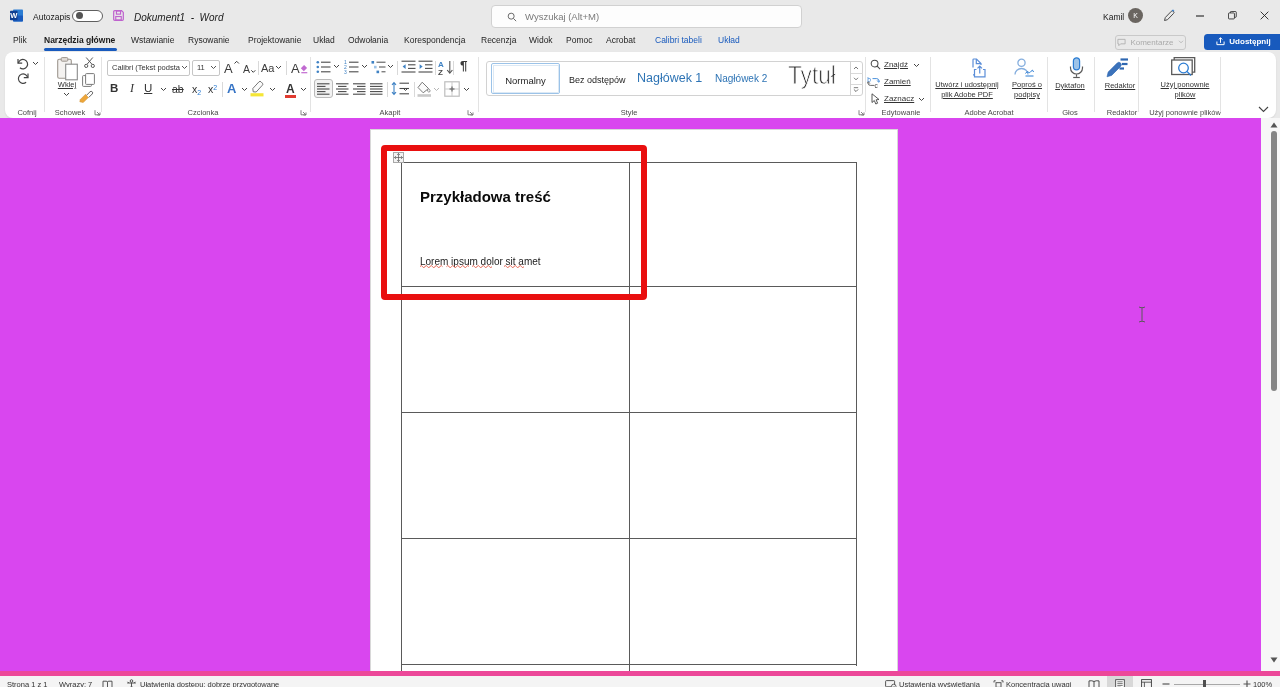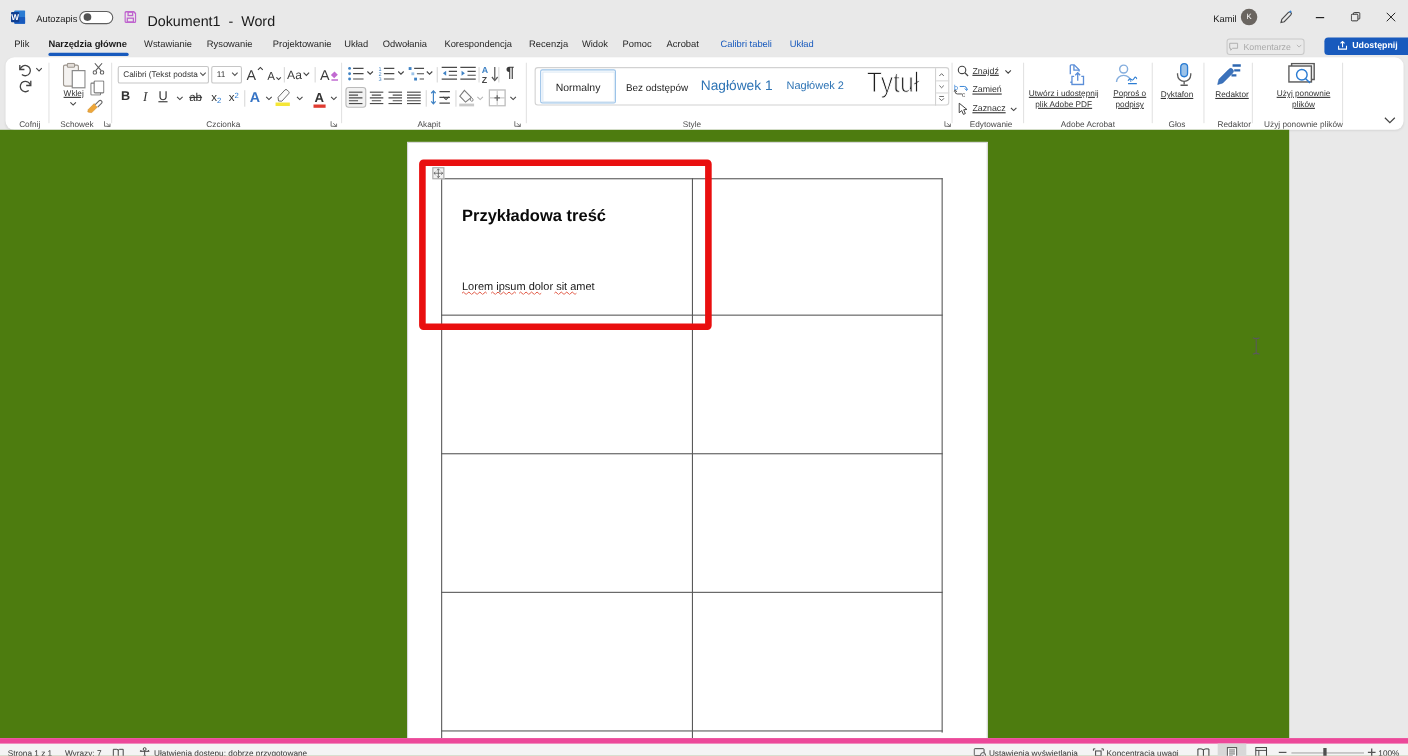--- a/index.html
+++ b/index.html
@@ -7,21 +7,21 @@
 body { background:#e9e9e9; position:relative; }
 .abs { position:absolute; }
 svg { display:block; }
 
 
 #titlebar { position:absolute; left:0; top:0; width:1280px; height:32px; background:#e9e9e9; }
 #titlebar .abs { position:absolute; }
 #autosave-lbl { font-size:8.5px; color:#1a1a1a; left:33px; top:11.5px; }
 #toggle { left:72px; top:9.5px; width:31px; height:12px; border:1px solid #5f5f5f; border-radius:7px; background:#fff; }
 #toggle .knob { position:absolute; left:2.5px; top:1.5px; width:7px; height:7px; border-radius:50%; background:#545454; }
-#doctitle { font-size:13px; color:#1a1a1a; left:134px; top:11.5px; }
+#doctitle { font-size:10px; color:#1a1a1a; left:134px; top:11.5px;font-style:italic; }
 #searchbox { left:491px; top:5px; width:311px; height:23px; background:#fdfdfd; border:1px solid #d1d1d1; border-radius:4px; font-size:9.5px; color:#7a7a7a; display:flex; align-items:center; }
 #kamil { font-size:8.5px; color:#1a1a1a; left:1103px; top:11.5px; }
 #avatar { left:1128px; top:8px; width:15px; height:15px; border-radius:50%; background:#6a6560; color:#fff; font-size:7px; text-align:center; line-height:15px; }
 
 
 #tabrow { position:absolute; left:0; top:32px; width:1280px; height:20px; background:#e9e9e9; }
 .tab { position:absolute; top:3px; font-size:8.5px; color:#262626; }
 .tab.active { font-weight:bold; color:#1a1a1a; }
 .ul { position:absolute; top:16px; height:2.5px; border-radius:2px; background:#185abd; }
 .tab.ctx { color:#185abd; }
@@ -33,21 +33,21 @@
 #ribbon .abs { position:absolute; }
 .grplabel { position:absolute; top:56px; font-size:7.5px; color:#4a4a4a; text-align:center; }
 .vsep { position:absolute; top:5px; height:55px; width:1px; background:#e3e3e3; }
 .ssep { position:absolute; width:1px; background:#d9d9d9; }
 .launcher { position:absolute; width:7px; height:7px; }
 .rtxt { position:absolute; font-size:7.5px; color:#333; text-align:center;text-decoration:underline; }
 .combo { position:absolute; border:1px solid #c6c6c6; border-radius:2px; background:#fff; font-size:7.5px; color:#333; }
 .selbox { position:absolute; border:1px solid #bababa; border-radius:3px; background:#f2f2f2; }
 
 
-#docarea { position:absolute; left:0; top:118px; width:1172px; height:553px; background:#4d7c0f; overflow:hidden; }
+#docarea { position:absolute; left:0; top:118px; width:1280px; height:553px; background:#d946ef; overflow:hidden; }
 #page { position:absolute; left:370px; top:11px; width:528px; height:545px; background:#fff; border:1px solid #d8d8d8; }
 .tline { position:absolute; background:#5a5a5a; }
 #celltext1 { position:absolute; left:49px; top:58px; font-size:15px; font-weight:bold; color:#0a0a0a; }
 #celltext2 { position:absolute; left:49px; top:126px; font-size:10px; color:#1a1a1a; }
 #redrect { position:absolute; left:10px; top:15px; width:266px; height:155px; border:6px solid #e90f0f; border-radius:4px; }
 #movehandle { position:absolute; left:22px; top:22px; width:11px; height:11px; border:1px solid #a8a8a8; background:#f2f2f2; }
 #scrollbar { position:absolute; left:1261px; top:0px; width:19px; height:553px; background:#f7f7f7; }
 #thumb { position:absolute; left:10px; top:13px; width:6px; height:260px; background:#858585; border-radius:3px; }
 
 
@@ -67,20 +67,27 @@
   <span class="abs" id="autosave-lbl">Autozapis</span>
   <span class="abs" id="toggle">
       <span class="knob"></span>
     </span>
   <svg class="abs" style="left:113px;top:10px" width="11" height="11" viewBox="0 0 16 16">
     <path d="M1 2.5 A1.5 1.5 0 0 1 2.5 1 h10 L15 3.5 v10 a1.5 1.5 0 0 1 -1.5 1.5 h-11 A1.5 1.5 0 0 1 1 13.5 z" fill="none" stroke="#bf63ce" stroke-width="1.8"></path>
     <rect x="5" y="1.5" width="6" height="4.5" fill="none" stroke="#bf63ce" stroke-width="1.7"></rect>
     <rect x="4" y="9.5" width="8" height="5" fill="none" stroke="#bf63ce" stroke-width="1.7"></rect>
   </svg>
   <span class="abs" id="doctitle">Dokument1&nbsp;&nbsp;-&nbsp;&nbsp;Word</span>
+  <div class="abs" id="searchbox">
+    <svg width="10" height="10" viewBox="0 0 12 12" style="margin-left:15px">
+        <circle cx="5" cy="5" r="3.6" fill="none" stroke="#6a6a6a" stroke-width="1.2"></circle>
+        <line x1="7.8" y1="7.8" x2="11" y2="11" stroke="#6a6a6a" stroke-width="1.2"></line>
+      </svg>
+    <span style="margin-left:8px">Wyszukaj (Alt+M)</span>
+  </div>
   <span class="abs" id="kamil">Kamil</span>
   <span class="abs" id="avatar">K</span>
   <svg class="abs" style="left:1162px;top:8px" width="14" height="15" viewBox="0 0 14 15">
     <path d="M2.5 12.5 l0.8-3 6-6.2 a1.5 1.5 0 0 1 2.2 2.2 l-6 6.2 z" fill="none" stroke="#4a4a4a" stroke-width="1"></path>
     <path d="M11 1 l.45 1.15 1.15 .45 -1.15 .45 -.45 1.15 -.45 -1.15 -1.15 -.45 1.15 -.45 z" fill="#2b7cd3"></path>
   </svg>
   <svg class="abs" style="left:1196px;top:15px" width="8" height="2" viewBox="0 0 8 2">
       <line x1="0" y1="1" x2="8" y2="1" stroke="#222" stroke-width="1.1"></line>
     </svg>
   <svg class="abs" style="left:1228px;top:11px" width="9" height="9" viewBox="0 0 12 12">

